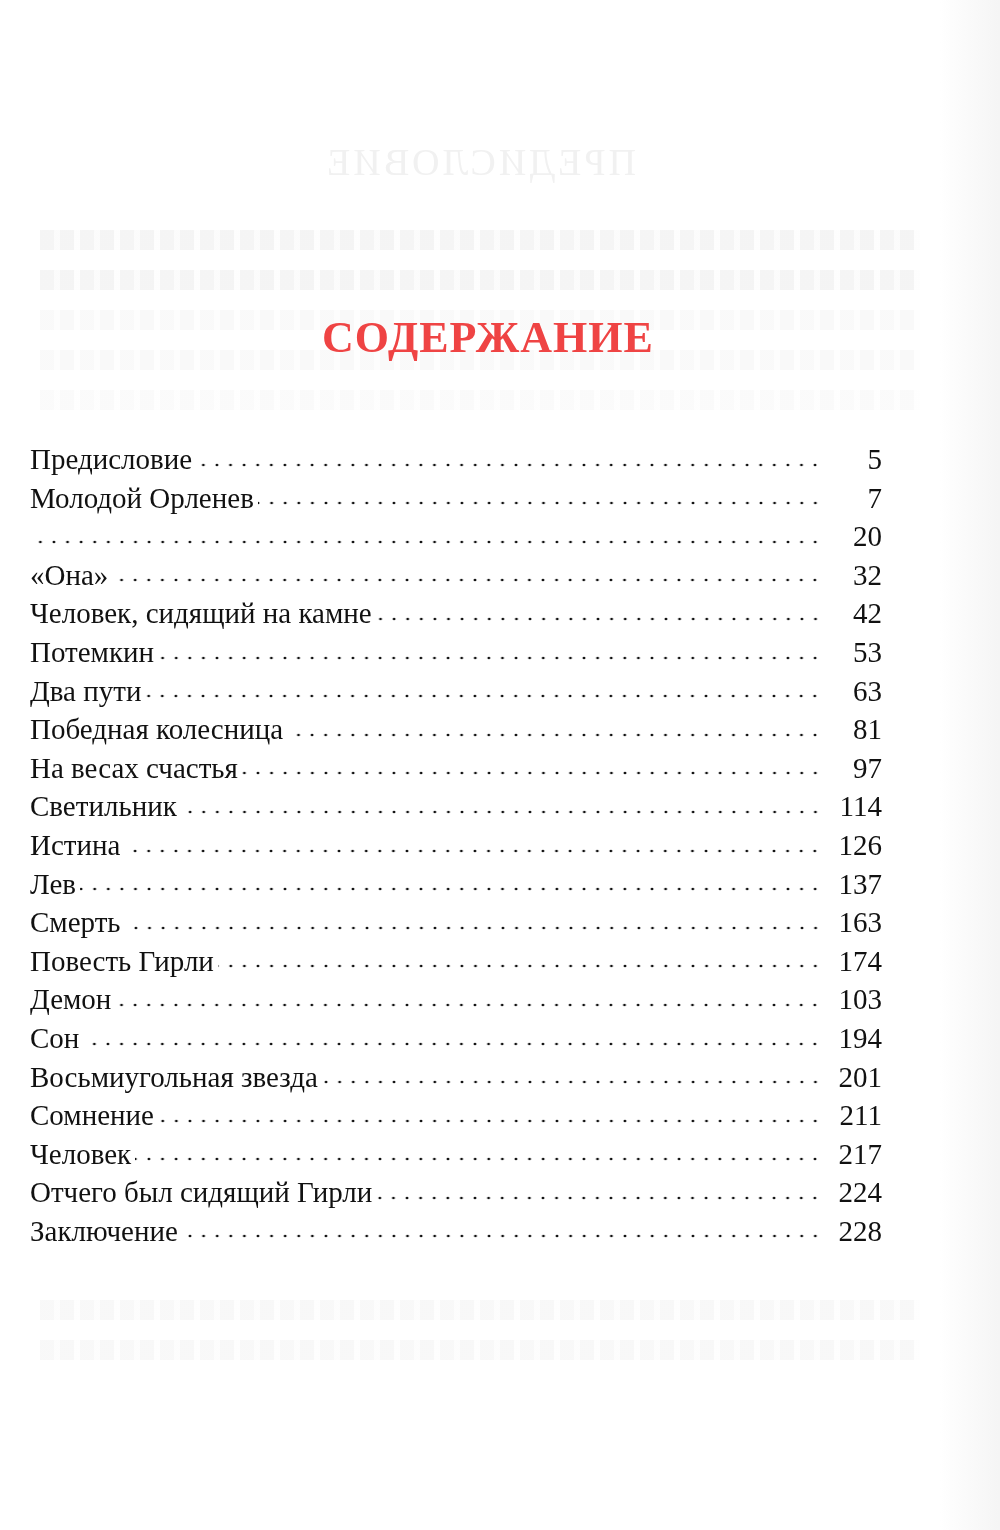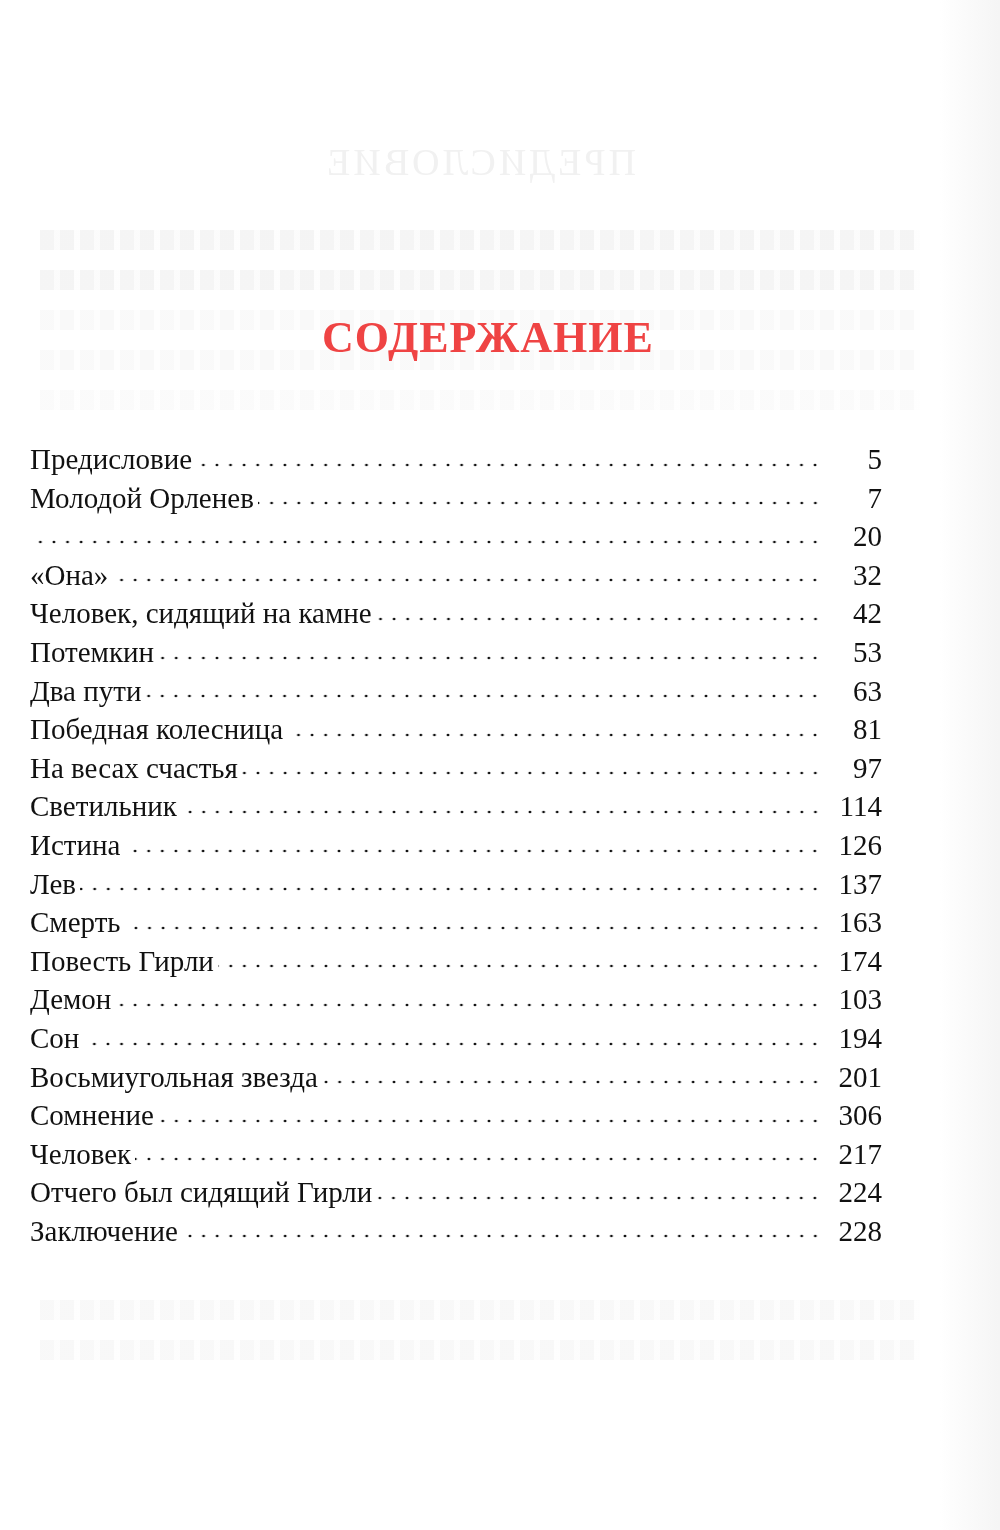--- a/index.html
+++ b/index.html
@@ -200,21 +200,21 @@
         <span class="toc-page">194</span>
       </li>
     <li class="toc-row">
         <span class="toc-title-text">Восьмиугольная звезда</span>
         <span class="toc-leader"></span>
         <span class="toc-page">201</span>
       </li>
     <li class="toc-row">
         <span class="toc-title-text">Сомнение</span>
         <span class="toc-leader"></span>
-        <span class="toc-page">306</span>
+        <span class="toc-page">211</span>
       </li>
     <li class="toc-row">
         <span class="toc-title-text">Человек</span>
         <span class="toc-leader"></span>
         <span class="toc-page">217</span>
       </li>
     <li class="toc-row">
         <span class="toc-title-text">Отчего был сидящий Гирли</span>
         <span class="toc-leader"></span>
         <span class="toc-page">224</span>

